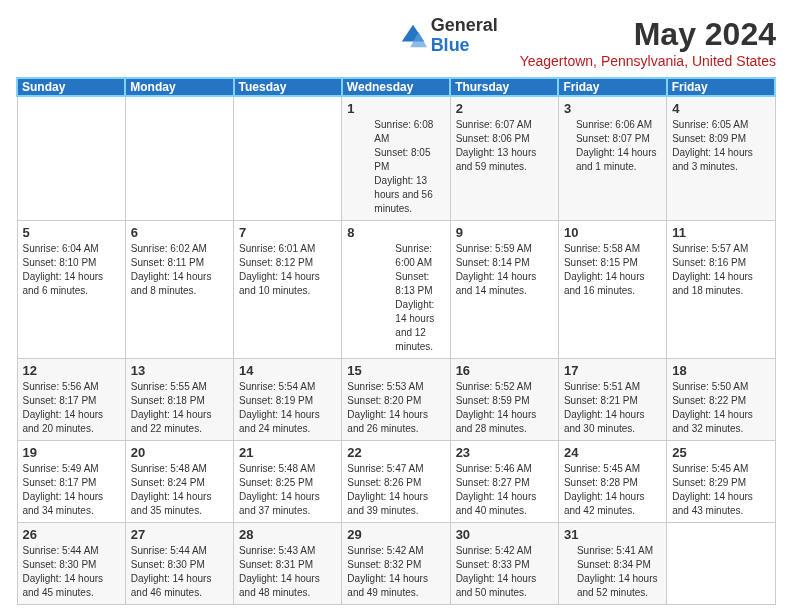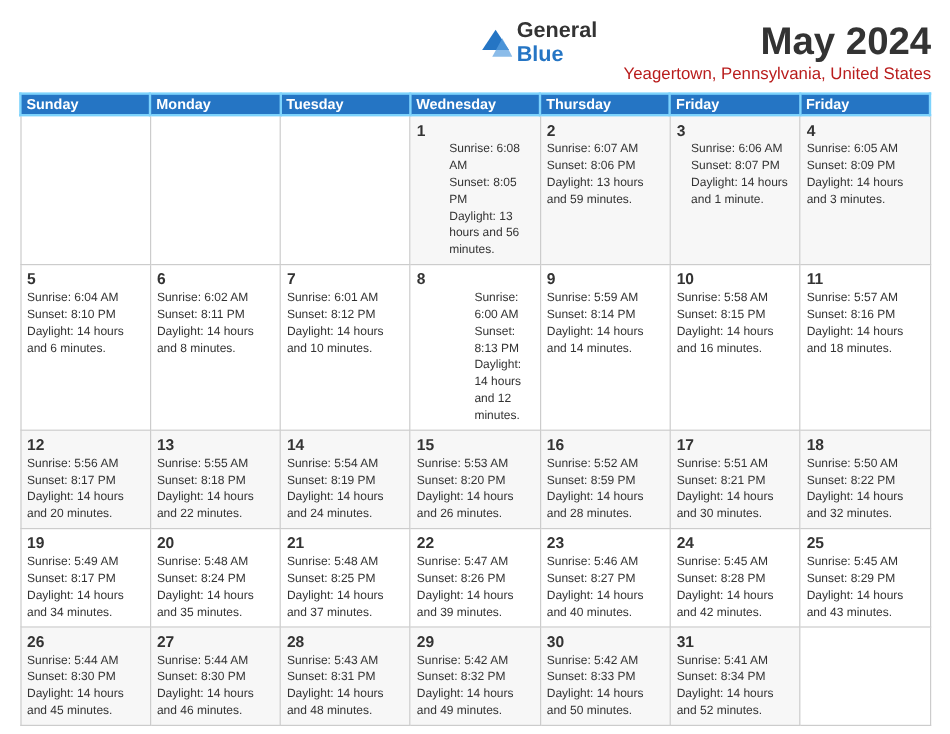--- a/index.html
+++ b/index.html
@@ -309,20 +309,20 @@
 Daylight: 14 hours and 49 minutes.</div>
         </td>
         <td>
           <div class="day-num">30</div>
           <div class="cell-text" style="white-space: pre-line;">Sunrise: 5:42 AM
 Sunset: 8:33 PM
 Daylight: 14 hours and 50 minutes.</div>
         </td>
         <td>
           <div class="day-num">31</div>
-          <div class="cell-text" style="white-space: pre-line;">Sunrise: 5:41 AM
+          <div class="cell-text" style="white-space: pre-line; margin-left: 13px;">Sunrise: 5:41 AM
 Sunset: 8:34 PM
 Daylight: 14 hours and 52 minutes.</div>
         </td>
         <td class="empty"></td>
       </tr>
     </tbody>
 </table>
 
 </body></html>

